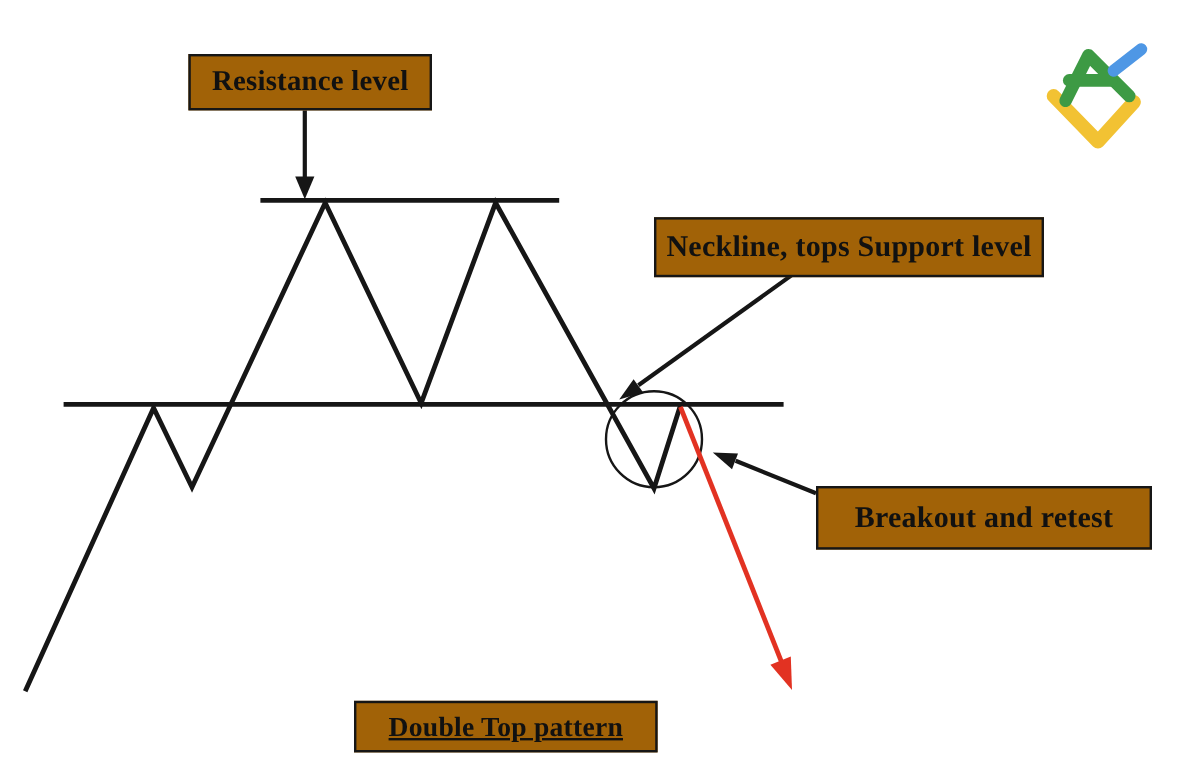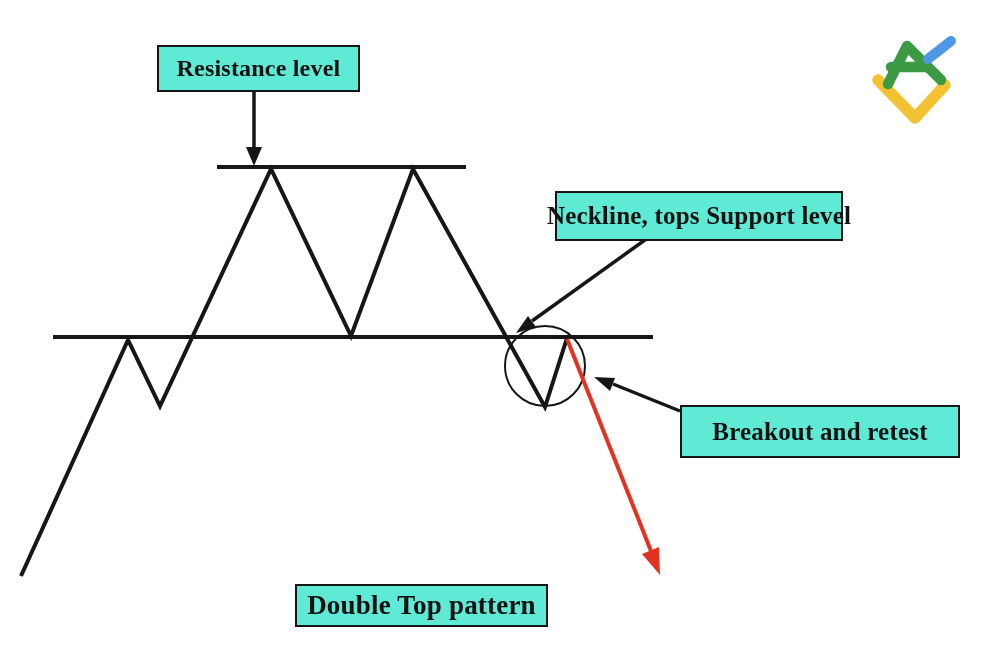--- a/index.html
+++ b/index.html
@@ -13,33 +13,33 @@
   }
   #diagram-svg {
     position: absolute;
     left: 0; top: 0;
     width: 1000px; height: 650px;
   }
   .label-box {
     position: absolute;
     box-sizing: border-box;
     border: 2px solid #161616;
-    background: #5eead4;
+    background: #a16207;
     display: flex;
     align-items: center;
     justify-content: center;
     font-weight: bold;
     color: #111111;
     white-space: nowrap;
     letter-spacing: 0.2px;
   }
   #resistance-box { left: 157px; top: 45px;  width: 203px; height: 47px; font-size: 24px; }
-  #neckline-box   { left: 545px; top: 191px; width: 288px; height: 50px; font-size: 25px; margin-left: 10px; }
+  #neckline-box   { left: 545px; top: 181px; width: 325px; height: 50px; font-size: 25px; }
   #breakout-box   { left: 680px; top: 405px; width: 280px; height: 53px; font-size: 25px; }
-  #pattern-box    { left: 295px; top: 584px; width: 253px; height: 43px; font-size: 27px; }
+  #pattern-box    { left: 295px; top: 584px; width: 253px; height: 43px; font-size: 23px; text-decoration: underline; }
 </style>
 </head>
 <body>
 
 <div id="canvas">
 
   <svg id="diagram-svg" viewBox="0 0 1000 650" xmlns="http://www.w3.org/2000/svg">
 
     <path fill="none" stroke-width="4" stroke-linejoin="miter" stroke-linecap="butt" d="M21 576 L128 340 L160 406 L271 169 L351 336 L413 169 L545 407 L567 338" stroke="#161616"></path>
 

